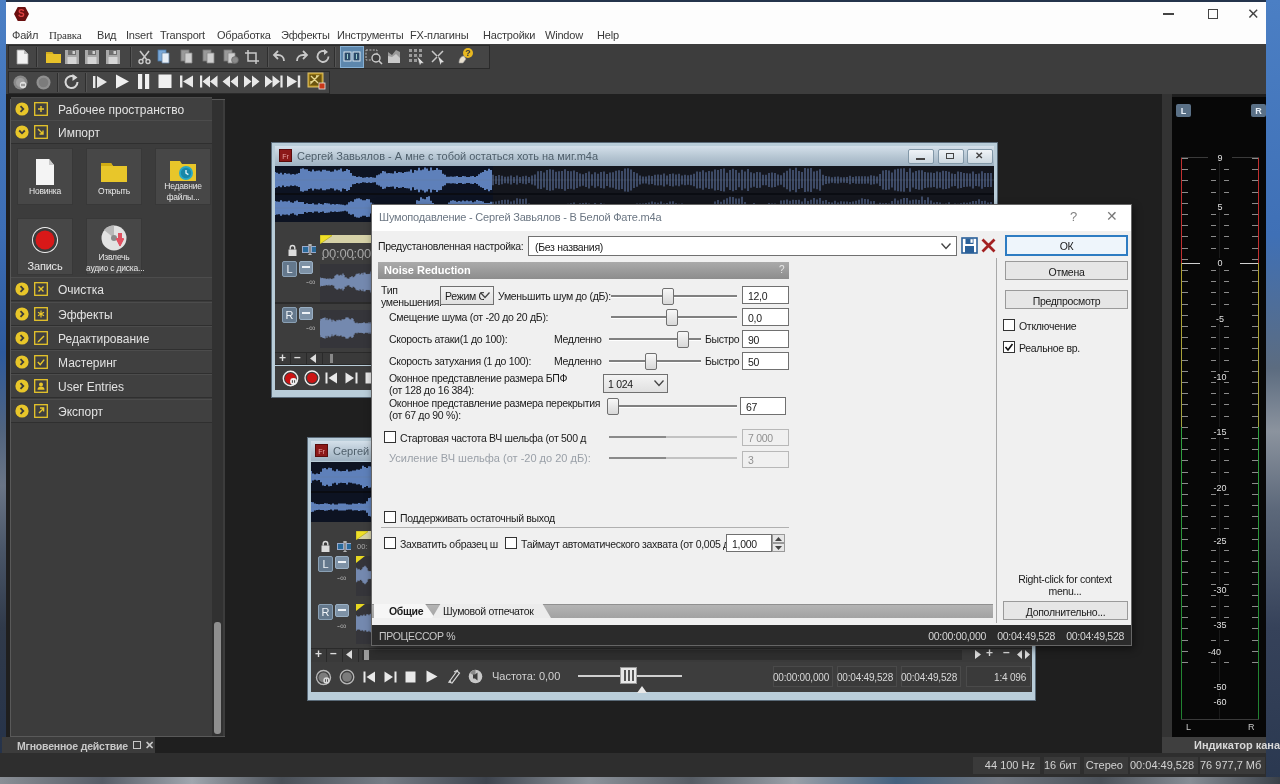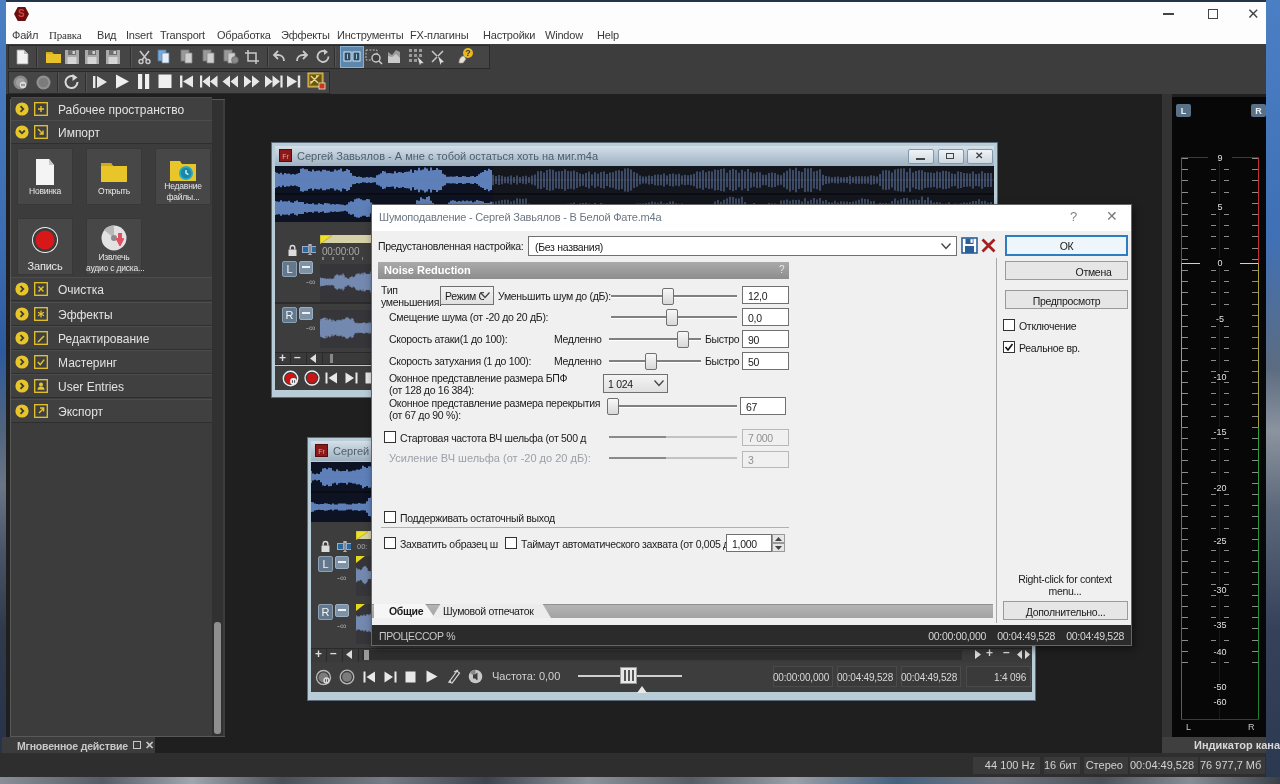--- a/index.html
+++ b/index.html
@@ -367,21 +367,21 @@
     <div class="txt" style="left:1208px;top:153px;width:24px;text-align:center;font-size:9px;color:#e0e0e0;background:#070707;">9</div>
     <div class="txt" style="left:1208px;top:202px;width:24px;text-align:center;font-size:9px;color:#e0e0e0;background:#070707;">5</div>
     <div class="txt" style="left:1208px;top:258px;width:24px;text-align:center;font-size:9px;color:#e0e0e0;background:#070707;">0</div>
     <div class="txt" style="left:1208px;top:314px;width:24px;text-align:center;font-size:9px;color:#e0e0e0;background:#070707;">-5</div>
     <div class="txt" style="left:1208px;top:372px;width:24px;text-align:center;font-size:9px;color:#e0e0e0;background:#070707;">-10</div>
     <div class="txt" style="left:1208px;top:427px;width:24px;text-align:center;font-size:9px;color:#e0e0e0;background:#070707;">-15</div>
     <div class="txt" style="left:1208px;top:483px;width:24px;text-align:center;font-size:9px;color:#e0e0e0;background:#070707;">-20</div>
     <div class="txt" style="left:1208px;top:536px;width:24px;text-align:center;font-size:9px;color:#e0e0e0;background:#070707;">-25</div>
     <div class="txt" style="left:1208px;top:585px;width:24px;text-align:center;font-size:9px;color:#e0e0e0;background:#070707;">-30</div>
     <div class="txt" style="left:1208px;top:620px;width:24px;text-align:center;font-size:9px;color:#e0e0e0;background:#070707;">-35</div>
-    <div class="txt" style="left:1208px;top:647px;width:24px;text-align:center;font-size:9px;color:#e0e0e0;background:#070707;">-40</div>
+    <div class="txt" style="left:1208px;top:647px;width:24px;font-size:9px;color:#e0e0e0;background:#070707;">-40</div>
     <div class="txt" style="left:1208px;top:682px;width:24px;text-align:center;font-size:9px;color:#e0e0e0;background:#070707;">-50</div>
     <div class="txt" style="left:1208px;top:697px;width:24px;text-align:center;font-size:9px;color:#e0e0e0;background:#070707;">-60</div>
     <div class="txt" style="left:1208px;top:740px;width:24px;text-align:center;font-size:9px;color:#e0e0e0;background:#4d7c0f;">-70</div>
     <div class="abs" style="left:1182px;top:263px;width:18px;height:1px;background:#d0d0d0;"></div>
     <div class="abs" style="left:1240px;top:263px;width:18px;height:1px;background:#d0d0d0;"></div>
     <div class="txt" style="left:1186px;top:722px;font-size:9px;color:#c8c8c8;">L</div>
     <div class="txt" style="left:1248px;top:722px;font-size:9px;color:#c8c8c8;">R</div>
     <div class="abs" style="left:1162px;top:737px;width:104px;height:16px;background:#3f3f3f;"></div>
     <div class="txt" style="left:1168px;top:739px;font-size:11px;font-weight:bold;color:#d8d8d8;padding-left:26px;">Индикатор канало</div>
     <div class="abs" style="left:272px;top:143px;width:725px;height:254px;background:#b9cdd9;box-shadow:0 0 0 1px #5a6a78;"></div>
@@ -412,21 +412,21 @@
         <path d="M0 6.8V19.2M3 6.4V19.6M6 5.7V20.3M9 5.0V21.0M12 4.7V21.3M15 4.7V21.3M18 6.6V19.4M21 5.4V20.6M24 3.2V22.8M27 3.7V22.3M30 3.9V22.1M33 3.5V22.5M36 8.6V17.4M39 10.0V16.0M42 10.3V15.7M45 10.1V15.9M48 10.5V15.5M51 10.1V15.9M54 10.1V15.9M57 10.6V15.4M60 11.0V15.0M63 10.2V15.8M66 10.2V15.8M69 10.7V15.3M72 10.3V15.7M75 8.8V17.2M78 8.3V17.7M81 7.6V18.4M84 9.1V16.9M87 8.3V17.7M90 7.9V18.1M93 7.7V18.3M96 8.6V17.4M99 9.2V16.8M102 8.1V17.9M105 9.3V16.7M108 7.9V18.1M111 8.8V17.2M114 9.9V16.1M117 10.3V15.7M120 10.1V15.9M123 10.6V15.4M126 10.7V15.3M129 10.6V15.4M132 11.0V15.0M135 11.2V14.8M138 11.1V14.9M141 10.7V15.3M144 8.4V17.6M147 8.6V17.4M150 8.5V17.5M153 7.9V18.1M156 7.5V18.5M159 6.4V19.6M162 7.2V18.8M165 7.7V18.3M168 6.5V19.5M171 8.4V17.6M174 7.9V18.1M177 6.5V19.5M180 6.3V19.7M183 8.2V17.8M186 8.7V17.3M189 8.6V17.4M192 10.3V15.7M195 9.8V16.2M198 10.7V15.3M201 10.7V15.3M204 10.3V15.7M207 9.7V16.3M210 9.7V16.3M213 10.6V15.4M216 10.2V15.8M219 9.5V16.5M222 6.5V19.5M225 4.9V21.1M228 6.7V19.3M231 4.7V21.3M234 3.3V22.7M237 1.8V24.2M240 1.9V24.1M243 3.5V22.5M246 3.4V22.6M249 1.7V24.3M252 7.0V19.0M255 9.0V17.0M258 8.9V17.1M261 8.0V18.0M264 9.8V16.2M267 9.4V16.6M270 9.1V16.9M273 9.1V16.9M276 8.1V17.9M279 8.5V17.5M282 8.5V17.5M285 9.0V17.0M288 5.5V20.5M291 5.3V20.7M294 4.5V21.5M297 5.8V20.2M300 4.8V21.2M303 5.0V21.0M306 4.8V21.2M309 6.5V19.5M312 3.2V22.8M315 6.1V19.9M318 4.8V21.2M321 2.9V23.1M324 4.6V21.4M327 3.1V22.9M330 5.7V20.3M333 5.1V20.9M336 6.9V19.1M339 7.6V18.4M342 5.7V20.3M345 7.4V18.6M348 6.2V19.8M351 6.5V19.5M354 6.4V19.6M357 7.1V18.9M360 6.6V19.4M363 5.8V20.2M366 4.7V21.3M369 3.2V22.8M372 4.1V21.9M375 4.3V21.7M378 6.3V19.7M381 5.9V20.1M384 8.8V17.2M387 7.8V18.2M390 8.3V17.7M393 8.0V18.0M396 8.5V17.5M399 6.1V19.9M402 3.6V22.4M405 5.5V20.5M408 4.3V21.7M411 3.1V22.9M414 3.0V23.0M417 5.5V20.5M420 4.7V21.3M423 4.4V21.6M426 5.0V21.0M429 1.5V24.5M432 5.0V21.0M435 2.2V23.8M438 5.4V20.6M441 7.4V18.6M444 6.9V19.1M447 7.5V18.5M450 8.7V17.3M453 8.6V17.4M456 7.2V18.8M459 8.9V17.1M462 8.4V17.6M465 8.7V17.3M468 8.2V17.8M471 7.5V18.5M474 7.7V18.3M477 7.3V18.7M480 5.9V20.1M483 6.0V20.0M486 4.3V21.7M489 6.1V19.9M492 5.8V20.2M495 7.6V18.4M498 6.9V19.1" stroke="#3d4a66" stroke-width="2"></path>
       </g>
       <path d="M0 13.0 H719" stroke="#6a7890" stroke-width="0.6" opacity="0.45"></path>
     </svg>
     <div class="abs" style="left:275px;top:193px;width:719px;height:2px;background:#0a0c12;"></div>
     <div class="abs" style="left:275px;top:222px;width:719px;height:130px;background:#3d3d3d;"></div>
     <div class="abs" style="left:320px;top:235px;width:674px;height:8px;background:#d6d2a8;"></div>
     <svg class="abs" style="left:320px;top:235px;" width="12" height="9" viewBox="0 0 12 9">
       <path d="M0 0h13L0 9z" fill="#f0e028" stroke="#a09a20" stroke-width="0.6"></path>
     </svg>
-    <div class="txt" style="left:322px;top:246px;font-size:10px;letter-spacing:-0.2px;color:#a8a8a8;">00:00:00</div>
+    <div class="txt" style="left:322px;top:246px;font-size:13px;letter-spacing:-0.2px;color:#a8a8a8;">00:00:00</div>
     <div class="abs" style="left:322px;top:257px;width:670px;height:3px;background:repeating-linear-gradient(90deg,#808080 0 1.5px,transparent 1.5px 10px);"></div>
     <svg class="abs" style="left:287px;top:244px;" width="11" height="13" viewBox="0 0 11 13">
       <rect x="1.5" y="5.5" width="8" height="6.5" fill="#dcdcdc"></rect>
       <path d="M3.2 5.5V3.8a2.3 2.3 0 0 1 4.6 0v1.7" fill="none" stroke="#dcdcdc" stroke-width="1.4"></path>
     </svg>
     <svg class="abs" style="left:302px;top:244px;" width="14" height="11" viewBox="0 0 14 11">
       <rect x="0.5" y="2.5" width="6" height="6" fill="#2a6a9a" stroke="#9ac"></rect>
       <rect x="9.5" y="2.5" width="6" height="6" fill="#2a6a9a" stroke="#9ac"></rect>
       <path d="M8 0v12M6 1h4M6 11h4" stroke="#ddd" stroke-width="1"></path>
     </svg>
@@ -630,21 +630,21 @@
       <rect x="4.5" y="1.5" width="8" height="5.5" fill="#2a6099"></rect>
       <rect x="9.5" y="2.2" width="2.2" height="3.6" fill="#fff"></rect>
       <rect x="4" y="9" width="9" height="7" fill="#2a6099"></rect>
     </svg>
     <svg class="abs" style="left:980px;top:237px;" width="17" height="17" viewBox="0 0 17 17">
       <path d="M2.5 2.5l12 12M14.5 2.5l-12 12" stroke="#a32020" stroke-width="2.8"></path>
     </svg>
     <div class="abs" style="left:1005px;top:235px;width:123px;height:21px;background:#eef5fb;border:2px solid #2e7cc2;"></div>
     <div class="txt dg" style="left:1005px;top:240px;width:123px;text-align:center;">ОК</div>
     <div class="abs" style="left:1005px;top:261px;width:123px;height:19px;background:#e6e6e6;border:1px solid #9a9a9a;"></div>
-    <div class="txt dg" style="left:1005px;top:266px;width:123px;text-align:center;margin-left:27px;">Отмена</div>
+    <div class="txt dg" style="left:1005px;top:266px;width:123px;text-align:center;">Отмена</div>
     <div class="abs" style="left:1005px;top:290px;width:123px;height:19px;background:#e6e6e6;border:1px solid #9a9a9a;"></div>
     <div class="txt dg" style="left:1005px;top:295px;width:123px;text-align:center;">Предпросмотр</div>
     <div class="abs" style="left:1003px;top:319px;width:12px;height:12px;background:#fff;border:1px solid #333;"></div>
     <div class="txt dg" style="left:1019px;top:320px;">Отключение</div>
     <div class="abs" style="left:1003px;top:341px;width:12px;height:12px;background:#fff;border:1px solid #333;"></div>
     <svg class="abs" style="left:1004px;top:342px;" width="10" height="10" viewBox="0 0 10 10">
       <path d="M1.5 5.0l2.5 3 4.5-6" fill="none" stroke="#111" stroke-width="1.6"></path>
     </svg>
     <div class="txt dg" style="left:1019px;top:342px;">Реальное вр.</div>
     <div class="abs" style="left:996px;top:258px;width:1px;height:365px;background:#a8a8a8;"></div>

